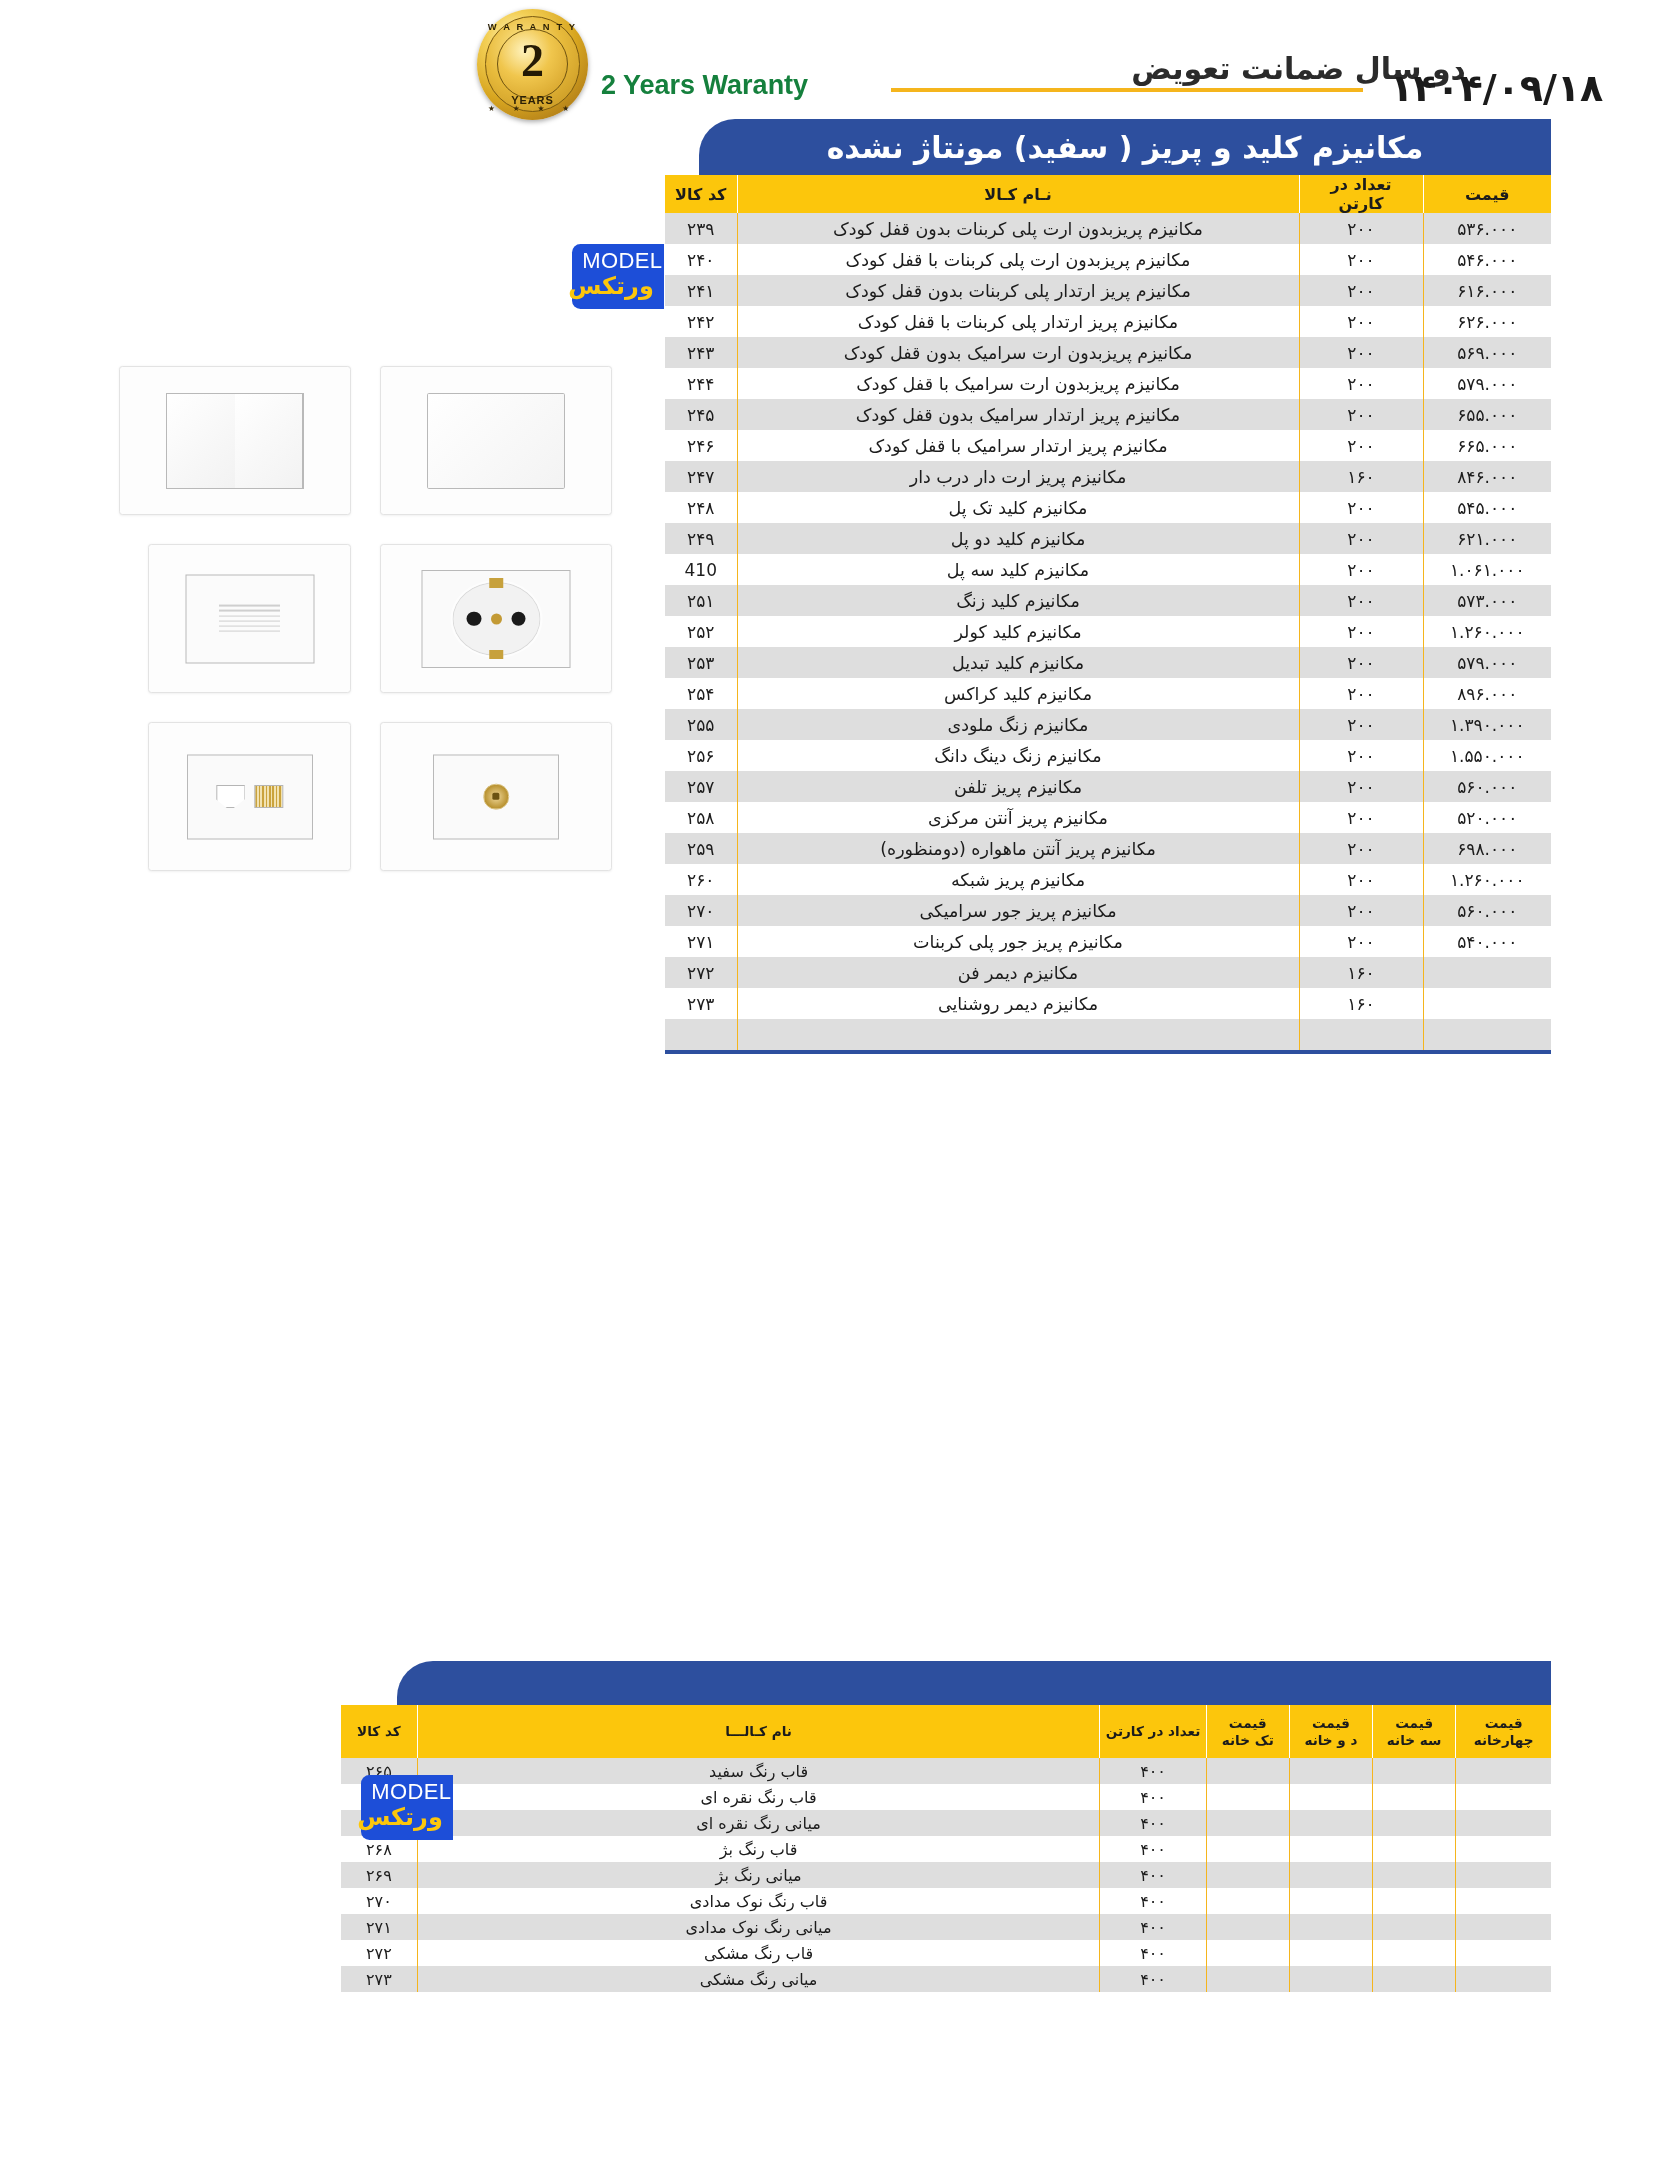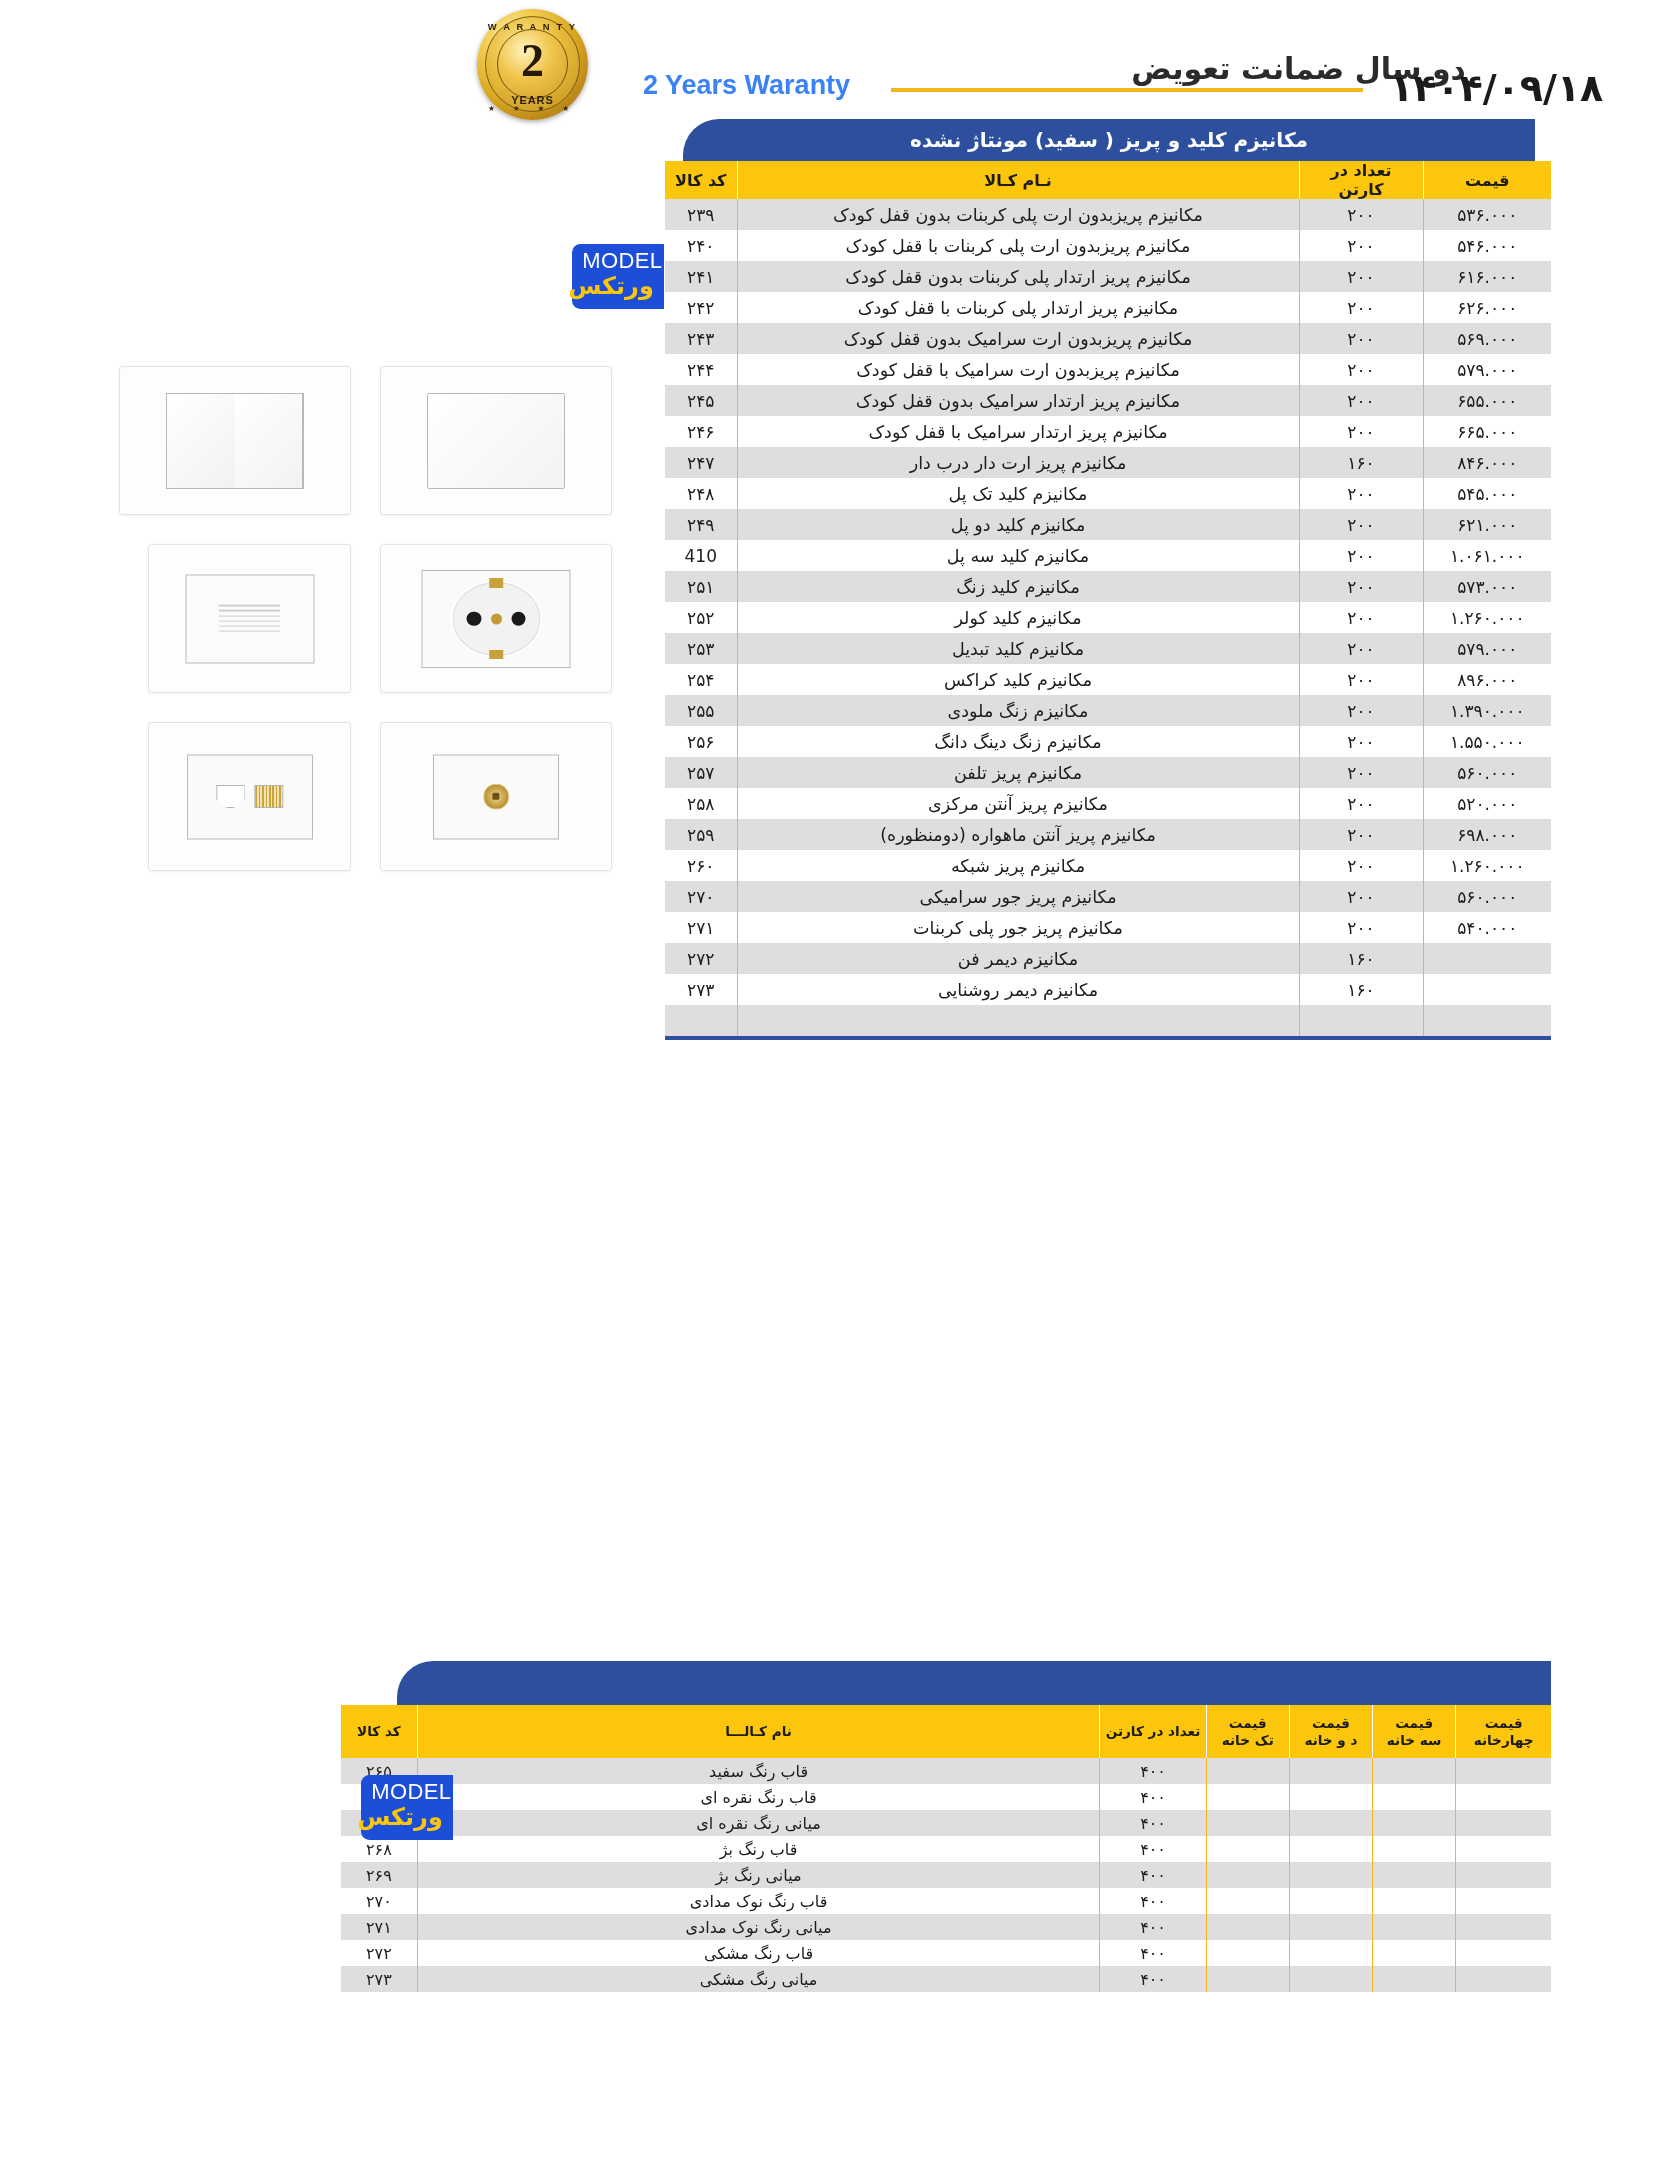--- a/index.html
+++ b/index.html
@@ -102,25 +102,25 @@
     position: absolute;
     bottom: 6.8px; left: 0; right: 0;
     text-align: center;
     font-size: 7.7px;
     color: #3a2a08;
     letter-spacing: 7.7px;
   }
 
   .hdr-en-text {
     position: absolute;
-    left: 643px;
+    left: 601px;
     top: 70px;
     font-size: 27px;
     font-weight: bold;
-    color: #3b82f6;
+    color: #15803d;
     font-family: "Liberation Sans", sans-serif;
     white-space: nowrap;
     direction: ltr;
   }
 
   .hdr-rule {
     position: absolute;
     left: 891px;
     top: 88px;
     width: 472px;
@@ -205,30 +205,30 @@
   .net-row { position: absolute; left: 50%; top: 50%;
     transform: translate(-50%,-50%); display: flex; gap: 9.4px; }
   .net-jack { width: 29px; height: 23px; background: #eaeaea;
     border: 0.9px solid #b5b5b5; position: relative; }
   .net-jack.gold { background: repeating-linear-gradient(90deg,#caa33c 0 1.7px,#f2e2b0 1.7px 3.4px); }
   .net-jack.wht { background:#fff; clip-path: polygon(0 0,100% 0,100% 62%,62% 100%,38% 100%,0 62%); }
 
   
   .tbl1-wrap { position: absolute; left: 665px; top: 119px; width: 886px; }
   .blue-cap {
-    height: 42px;
+    height: 56px;
     background: #2d4f9e;
     border-top-left-radius: 36px;
     display: flex;
     align-items: center;
     justify-content: center;
     color: #fff;
-    font-size: 20px;
-    font-weight: bold;
-    margin-right: 16px;
+    font-size: 30px;
+    font-weight: bold;
+    margin-right: 0;
     width: 852px;
     margin-left: 34px;
   }
   table.px { border-collapse: collapse; width: 886px; table-layout: fixed; }
   table.px th {
     background: #fcc60c;
     color: #1c1c1c;
     font-size: 16px;
     font-weight: bold;
     height: 37px;

